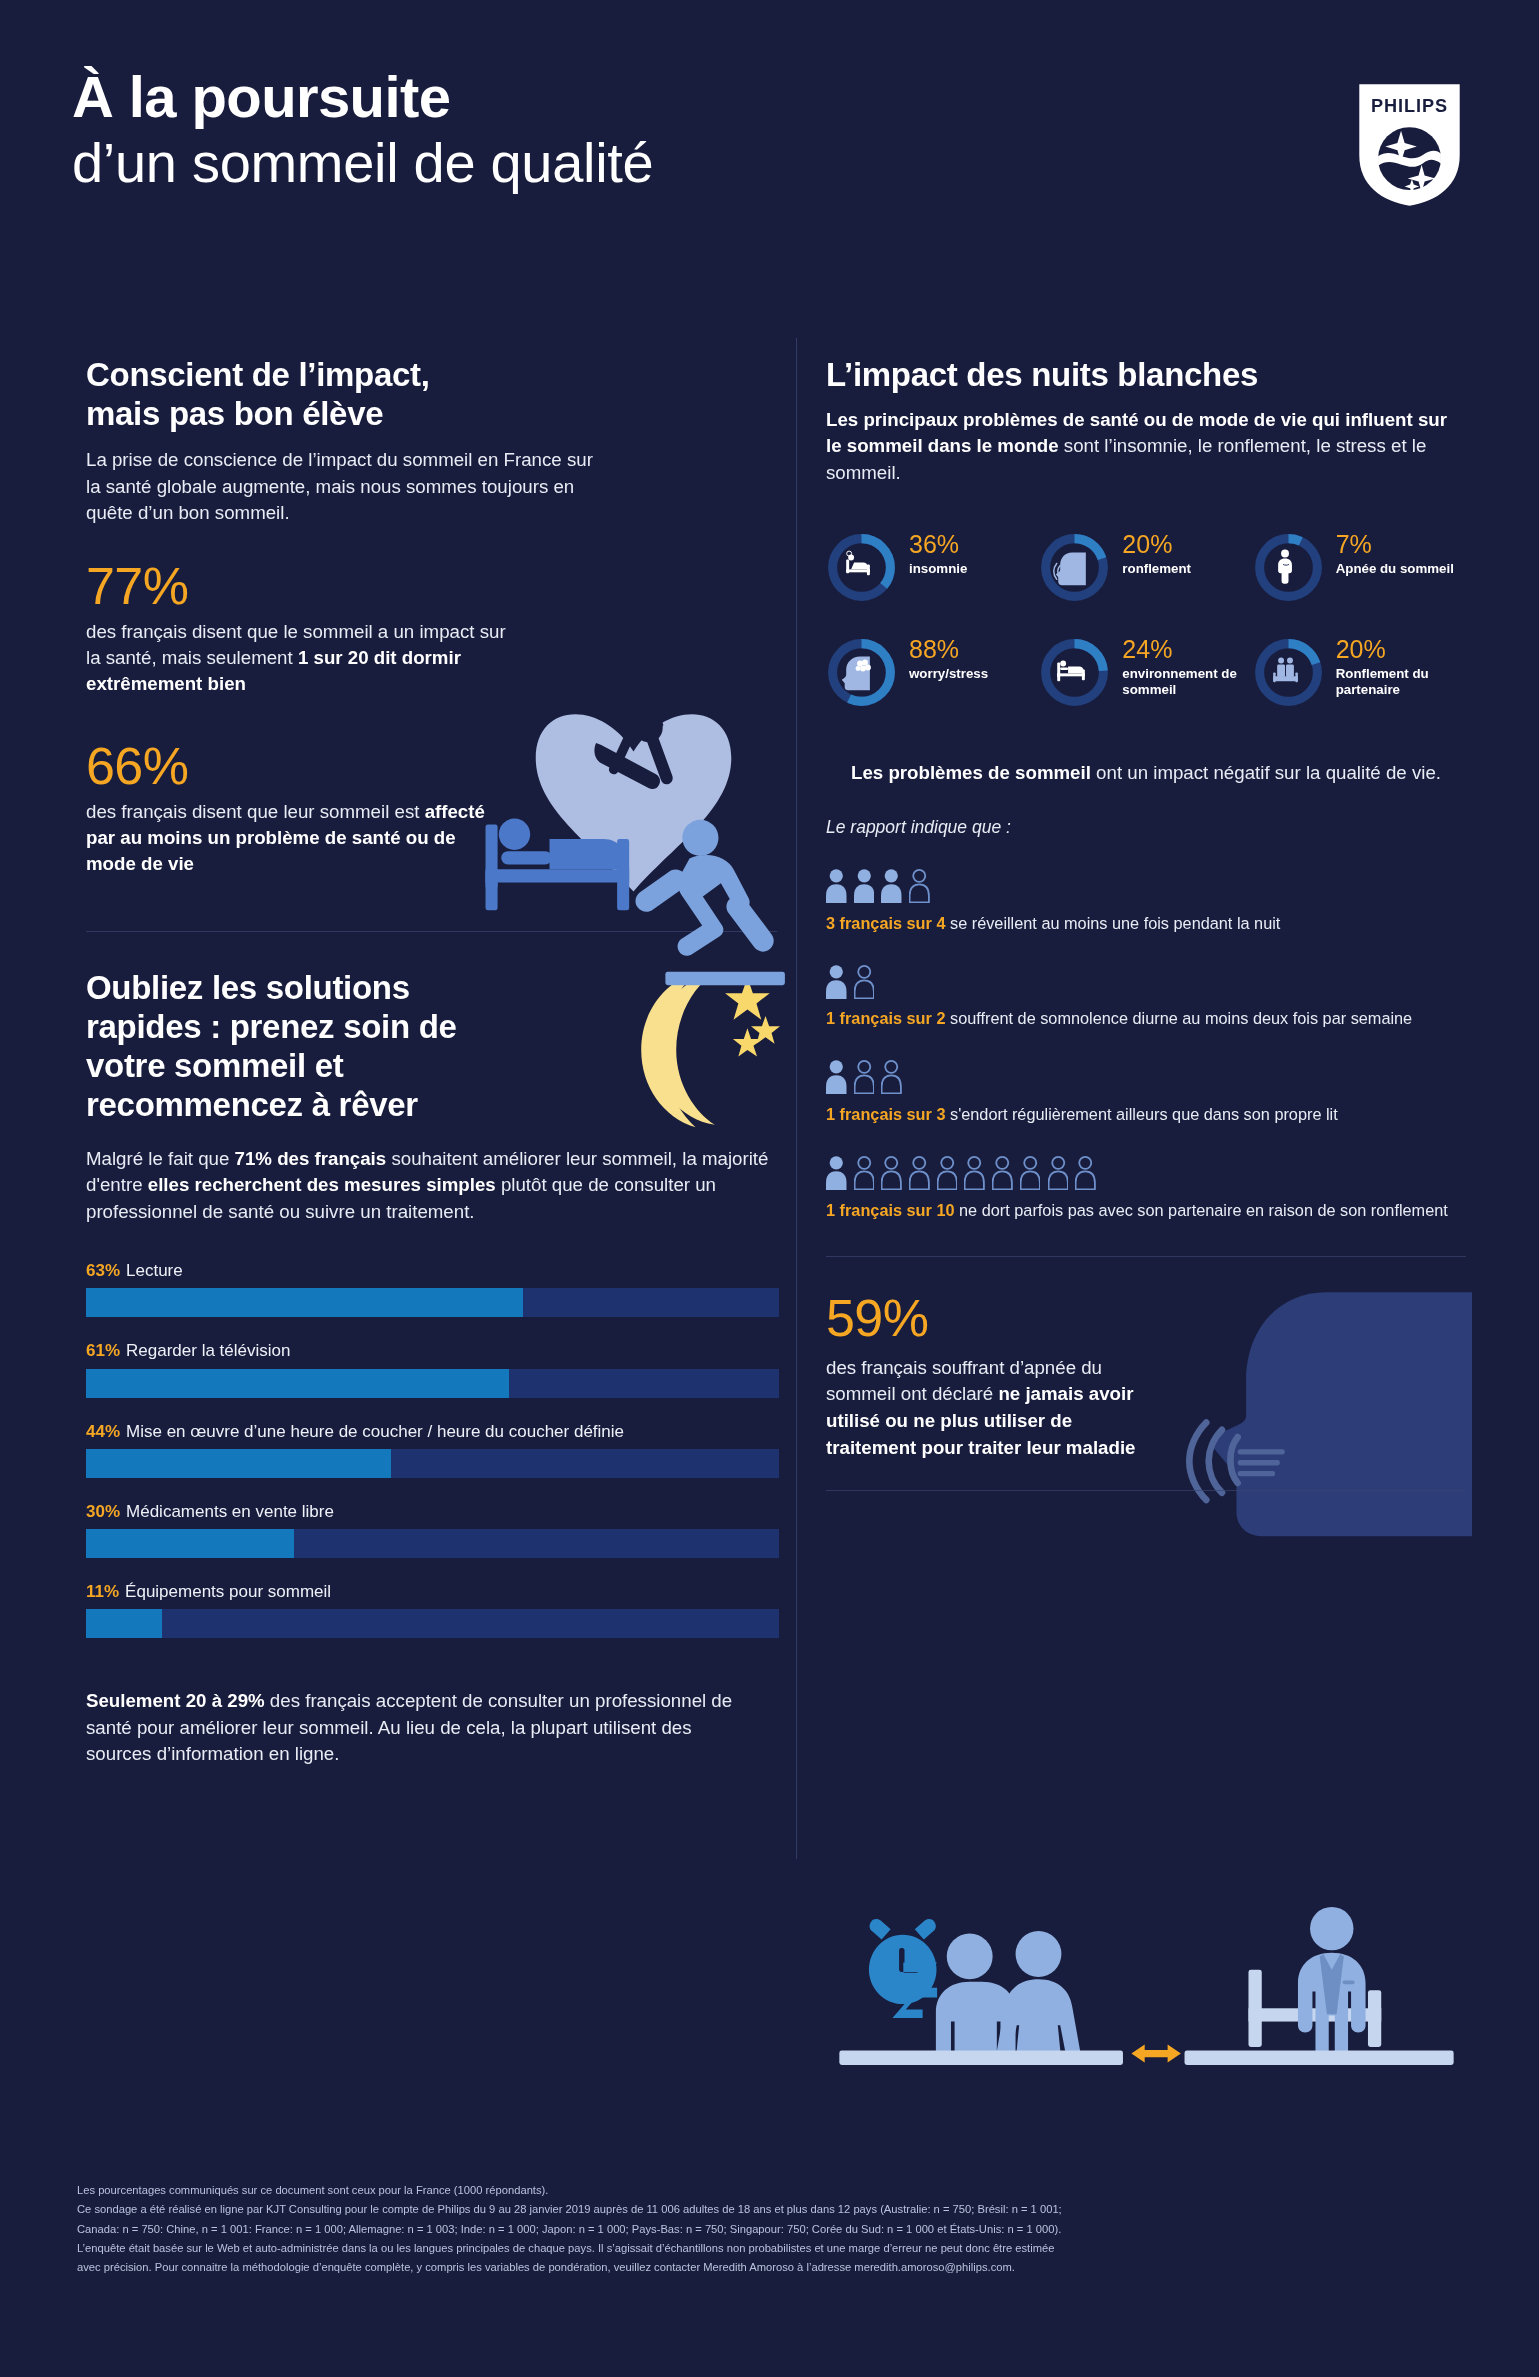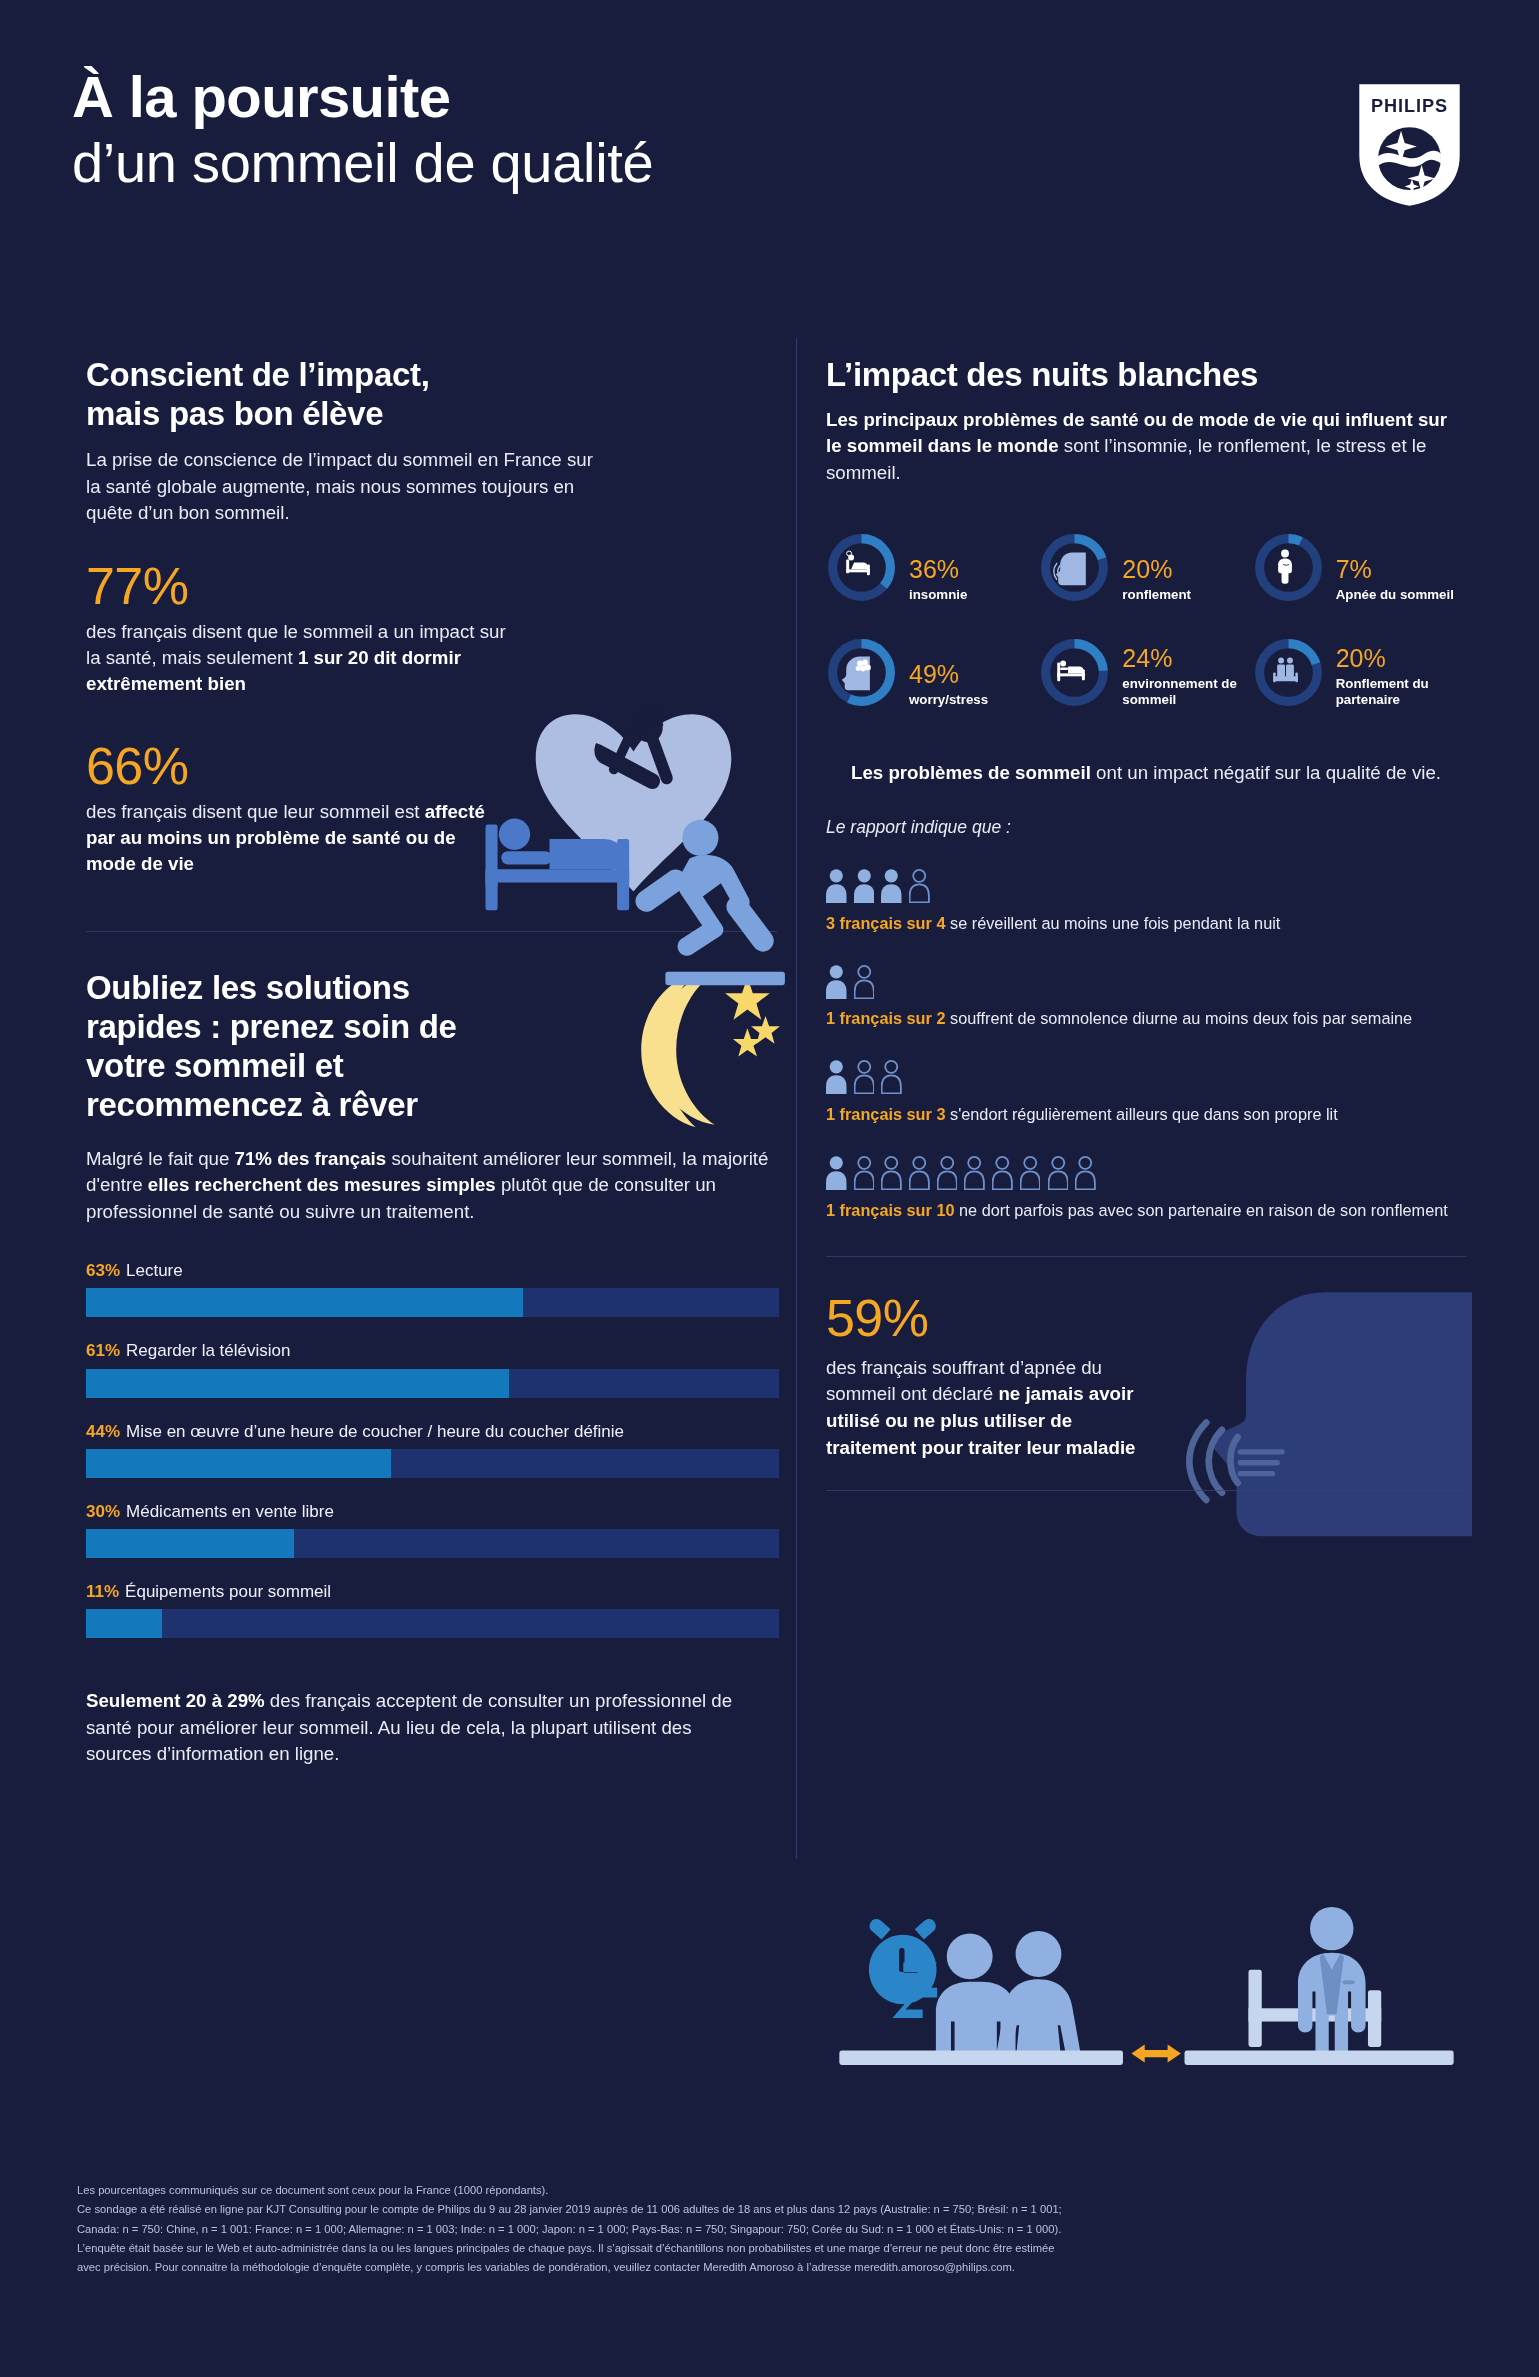--- a/index.html
+++ b/index.html
@@ -70,21 +70,21 @@
   .bar-label { font-size: 17px; font-weight: 300; color: #eef1f8; margin-bottom: 7.2px; }
   .bar-label .pct { color: #f5a623; font-weight: 700; margin-right: 6px; }
   .bar-track { width: 693px; height: 29px; background: #1f3270; position: relative; }
   .bar-fill { position: absolute; left: 0; top: 0; height: 100%; background: #1478bd; }
 
   .bottom-note { margin-top: 50px; font-size: 18.7px; font-weight: 300; line-height: 1.42; color: #e9ecf5; max-width: 676px;}
   .bottom-note b { font-weight: 700; color:#fff; }
 
   
   .circle-grid { margin-top: 45px; display: grid; grid-template-columns: repeat(3, 1fr); row-gap: 34px; }
-  .circ-item { display: flex; align-items: flex-end; }
+  .circ-item { display: flex; align-items: flex-start; }
   .donut { width: 71px; height: 71px; flex: 0 0 71px; position: relative; }
   .circ-text { margin-left: 12px; }
   .circ-pct { font-size: 25px; font-weight: 300; color: #f5a623; line-height: 1; }
   .circ-lbl { font-size: 13.3px; font-weight: 700; color: #fff; line-height: 1.2; margin-top: 4.8px; }
 
   .rq { margin-top: 52px; font-size: 18.7px; font-weight: 300; line-height: 1.42; color: #e9ecf5; text-align: center; }
   .rq b { font-weight: 700; color:#fff; }
   .rapport { margin-top: 31px; font-size: 17.5px; font-style: italic; font-weight: 300; color: #e9ecf5; }
 
   .people-block { margin-top: 28px; }
@@ -310,21 +310,21 @@
                     <circle cx="36" cy="22" r="6"></circle>
                     <circle cx="46" cy="20" r="6"></circle>
                     <circle cx="42" cy="32" r="6"></circle>
                     <circle cx="52" cy="30" r="6"></circle>
                     <circle cx="32" cy="32" r="5"></circle>
                   </g>
                 </g>
               </g>
             </svg></div>
           <div class="circ-text">
-            <div class="circ-pct">49%</div>
+            <div class="circ-pct">88%</div>
             <div class="circ-lbl">worry/stress</div>
           </div>
         </div>
         <div class="circ-item">
           <div class="donut"><svg viewBox="0 0 118 118" width="71" height="71">
               <circle cx="59" cy="59" r="48" fill="none" stroke="#22407e" stroke-width="15"></circle>
               <circle cx="59" cy="59" r="48" fill="none" stroke="#2f7fc4" stroke-width="15" stroke-dasharray="72.38229473870884 229.21060000591132" transform="rotate(-90 59 59)"></circle>
               <g transform="translate(27,26) scale(0.82)">
                 <g fill="#fff">
                   <circle cx="16" cy="22" r="6"></circle>

